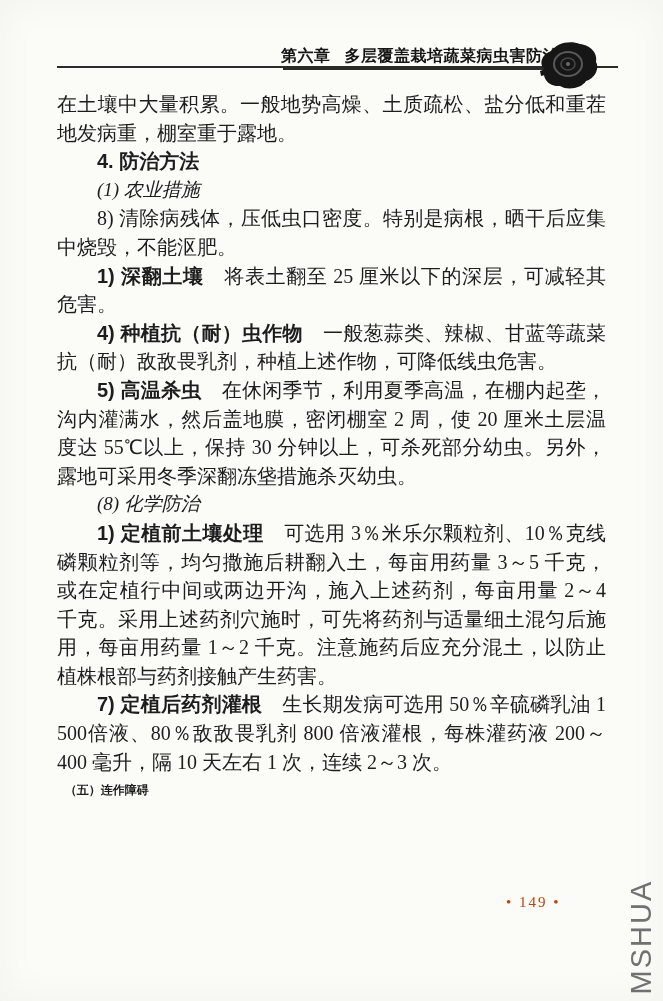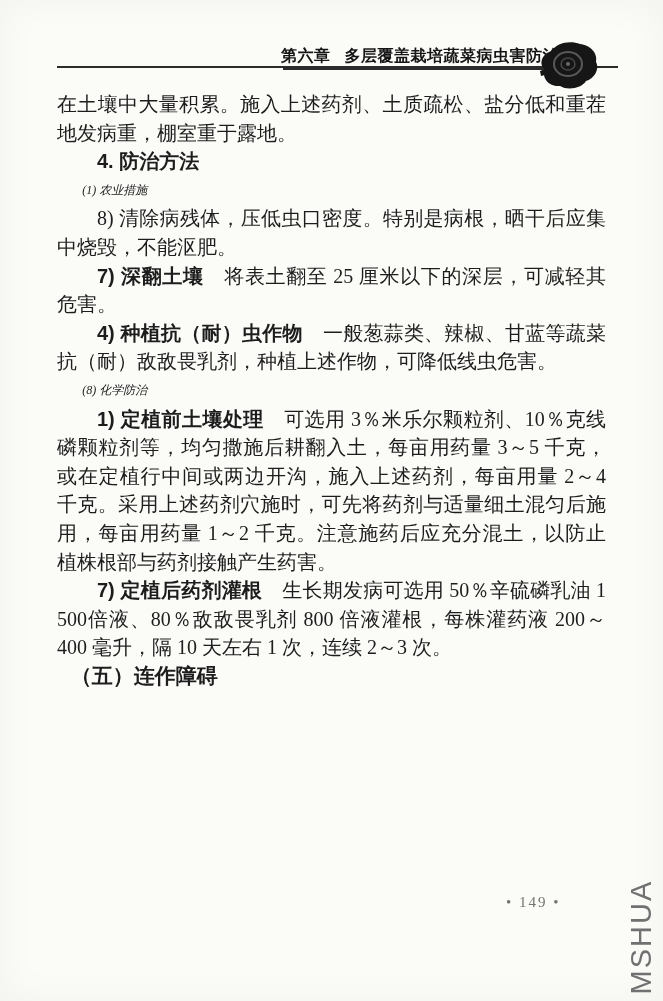--- a/index.html
+++ b/index.html
@@ -35,28 +35,28 @@
 
   
   .content {
     position:absolute; left:57px; top:90px; width:549px;
     font-size:20px; line-height:28.6px;
     text-align:justify;
   }
   .content p { margin:0; padding:0; }
   .indent    { text-indent:2em; }
   .h-bold    { font-family:Liberation Sans, sans-serif; font-weight:bold; text-indent:2em; }
-  .h-kai     { font-style:italic; font-size:12px; text-indent:2.1em;font-family:Liberation Serif, serif; }
-  .h-section { font-family:"Liberation Sans", sans-serif; font-weight:bold; text-indent:0.65em; font-size:21px; }
+  .h-kai     { font-style:italic; font-size:19px; text-indent:2.1em;font-family:Liberation Serif, serif; }
+  .h-section { font-family:"Liberation Sans", sans-serif; font-weight:bold; text-indent:0.65em; font-size:12px; }
   .lead      { font-family:"Liberation Sans", sans-serif; font-weight:bold; }
 
   
   .page-number {
     position:absolute; top:894px; left:506px;
-    font-size:15px; letter-spacing:2px; color:#737373;
+    font-size:15px; letter-spacing:2px; color:#c2410c;
   }
 
   
   .watermark {
     position:absolute; left:578px; top:917px;
     width:125px; height:40px; line-height:40px;
     text-align:center;
     transform:rotate(-90deg);
     font-family:"Liberation Sans", sans-serif;
     font-size:29px; letter-spacing:2px;
@@ -77,26 +77,27 @@
     <svg width="64" height="52" viewBox="0 0 64 52" aria-hidden="true">
       <path d="M9 30 C2 26 6 14 16 12 C20 4 34 1 44 5 C54 6 62 14 60 23 C64 30 58 40 50 42 C46 49 32 52 24 47 C14 48 5 40 9 30 Z" fill="#161616"></path>
       <path d="M4 32 L12 29 L13 35 L5 37 Z" fill="#161616"></path>
       <ellipse cx="32" cy="25" rx="14" ry="12" fill="none" stroke="#595959" stroke-width="2"></ellipse>
       <ellipse cx="32" cy="25" rx="7" ry="6" fill="none" stroke="#474747" stroke-width="1.6"></ellipse>
       <circle cx="32" cy="25" r="2" fill="#6a6a6a"></circle>
     </svg>
   </div>
 
   <div class="content">
-    <p><span>在土壤中大量积累。施入上述药剂、土质疏松、盐分低和重茬地发病重，棚室重于露地。</span></p>
+    <p><span>在土壤中大量积累。一般地势高燥、土质疏松、盐分低和重茬地发病重，棚室重于露地。</span></p>
     <p class="h-bold"><span>4. 防治方法</span></p>
     <p class="h-kai"><span>(1) 农业措施</span></p>
     <p class="indent"><span>8) 清除病残体，压低虫口密度。特别是病根，晒干后应集中烧毁，不能沤肥。</span></p>
-    <p class="indent"><span class="lead">7) 深翻土壤</span><span>　将表土翻至 25 厘米以下的深层，可减轻其危害。</span></p>
+    <p class="indent"><span class="lead">1) 深翻土壤</span><span>　将表土翻至 25 厘米以下的深层，可减轻其危害。</span></p>
     <p class="indent"><span class="lead">4) 种植抗（耐）虫作物</span><span>　一般葱蒜类、辣椒、甘蓝等蔬菜抗（耐）敌敌畏乳剂，种植上述作物，可降低线虫危害。</span></p>
+    <p class="indent"><span class="lead">5) 高温杀虫</span><span>　在休闲季节，利用夏季高温，在棚内起垄，沟内灌满水，然后盖地膜，密闭棚室 2 周，使 20 厘米土层温度达 55℃以上，保持 30 分钟以上，可杀死部分幼虫。另外，露地可采用冬季深翻冻垡措施杀灭幼虫。</span></p>
     <p class="h-kai"><span>(8) 化学防治</span></p>
     <p class="indent"><span class="lead">1) 定植前土壤处理</span><span>　可选用 3％米乐尔颗粒剂、10％克线磷颗粒剂等，均匀撒施后耕翻入土，每亩用药量 3～5 千克，或在定植行中间或两边开沟，施入上述药剂，每亩用量 2～4 千克。采用上述药剂穴施时，可先将药剂与适量细土混匀后施用，每亩用药量 1～2 千克。注意施药后应充分混土，以防止植株根部与药剂接触产生药害。</span></p>
     <p class="indent"><span class="lead">7) 定植后药剂灌根</span><span>　生长期发病可选用 50％辛硫磷乳油 1 500倍液、80％敌敌畏乳剂 800 倍液灌根，每株灌药液 200～400 毫升，隔 10 天左右 1 次，连续 2～3 次。</span></p>
     <p class="h-section"><span>（五）连作障碍</span></p>
   </div>
 
   <div class="page-number">• 149 •</div>
 
   <div class="watermark">MSHUA</div>
 

